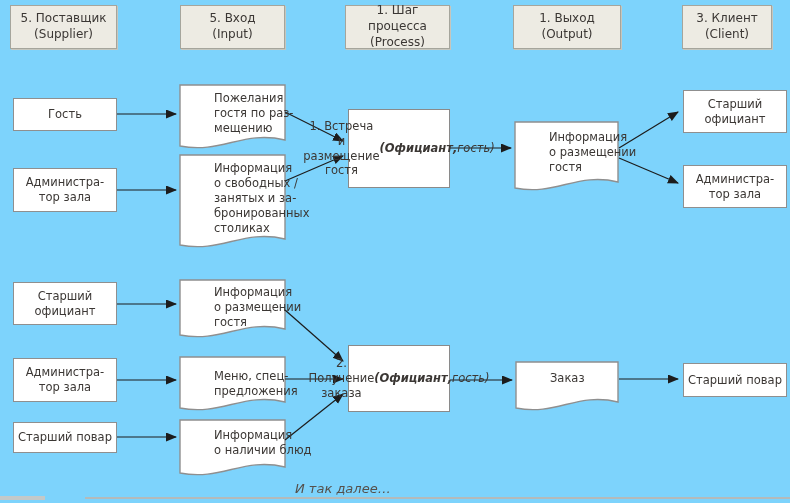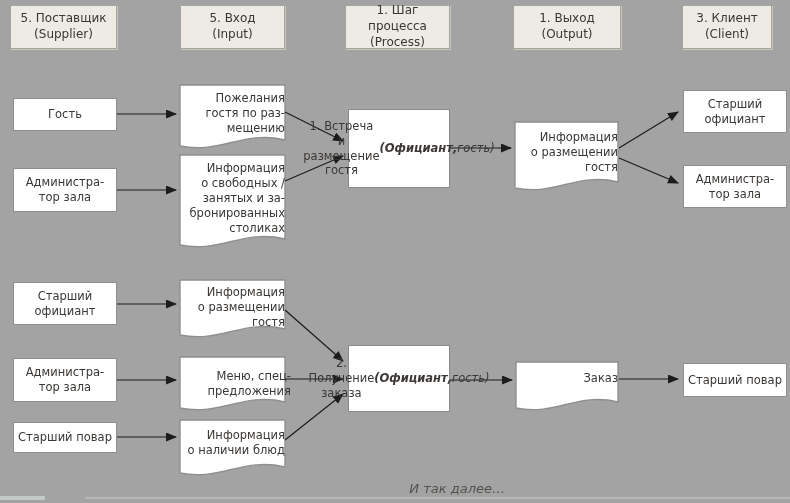--- a/index.html
+++ b/index.html
@@ -1,40 +1,40 @@
 <!DOCTYPE html>
 <html><head>
 <meta charset="utf-8">
 <style>
   html,body{margin:0;padding:0;background:#fff;}
   .stage{
-    position:relative;width:790px;height:503px;background:#a3a3a3;
+    position:relative;width:790px;height:503px;background:#7dd3fc;
     font-family:"DejaVu Sans",sans-serif;color:#3b3734;overflow:hidden;
   }
   .stage *{box-sizing:border-box;}
   .abs{position:absolute;}
   .hdr{
     background:#edebe3;border:1.4px solid #a5a59c;box-shadow:1px 1px 0 #c6c6bd;
     display:flex;align-items:center;justify-content:center;text-align:center;
     white-space:pre-line;font-size:12px;line-height:1.32;
   }
   .box{
     background:#ffffff;border:1.4px solid #8f8f8f;
     display:flex;align-items:center;justify-content:center;text-align:center;
     white-space:pre-line;font-size:11.5px;line-height:1.3;
   }
   .proc{flex-direction:row;border-color:#8a8a8a;}
   .doctext{
-    position:absolute;text-align:right;white-space:pre-line;
-    font-size:11.5px;line-height:1.3;pointer-events:none;
+    position:absolute;text-align:left;white-space:pre-line;
+    font-size:11.5px;line-height:1.3;pointer-events:none;margin-left:34px;
   }
   .role{font-style:italic;}
   .rolebold{font-style:italic;font-weight:bold;}
   .footer-text{
-    position:absolute;text-align:right;font-style:italic;
+    position:absolute;text-align:left;font-style:italic;
     font-size:13px;color:#55504b;white-space:pre-line;
   }
   .rule{position:absolute;}
   svg.canvas{position:absolute;left:0;top:0;}
 </style>
 </head>
 <body>
 
 <div class="stage">
 

